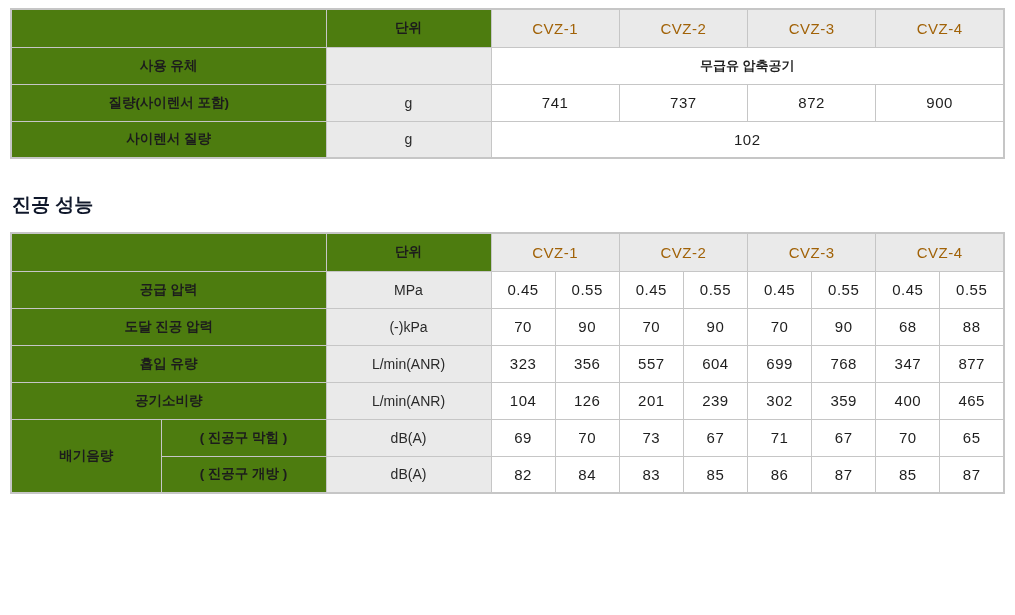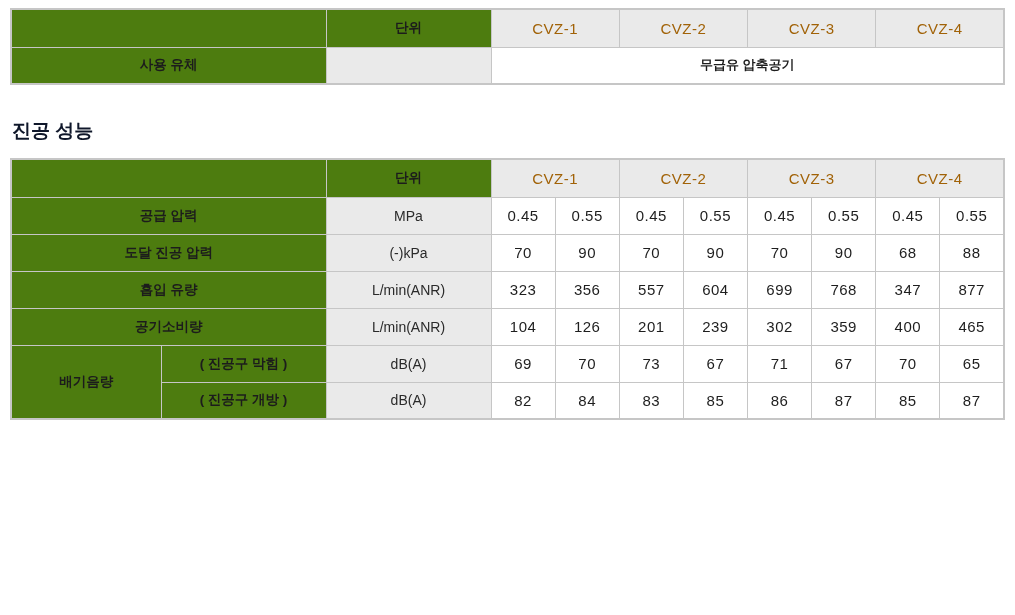--- a/index.html
+++ b/index.html
@@ -88,20 +88,33 @@
       <th class="model">CVZ-1</th>
       <th class="model">CVZ-2</th>
       <th class="model">CVZ-3</th>
       <th class="model">CVZ-4</th>
     </tr>
     <tr>
       <th class="lbl">사용 유체</th>
       <td class="unit"></td>
       <td class="val b" colspan="4">무급유 압축공기</td>
     </tr>
+    <tr>
+      <th class="lbl">질량(사이렌서 포함)</th>
+      <td class="unit">g</td>
+      <td class="val">741</td>
+      <td class="val">737</td>
+      <td class="val">872</td>
+      <td class="val">900</td>
+    </tr>
+    <tr>
+      <th class="lbl">사이렌서 질량</th>
+      <td class="unit">g</td>
+      <td class="val" colspan="4">102</td>
+    </tr>
   </tbody>
 </table>
 
 <div class="title">진공 성능</div>
 
 <table class="spec">
   <colgroup>
     <col style="width:150px">
       <col style="width:165px">
       <col style="width:165px">

